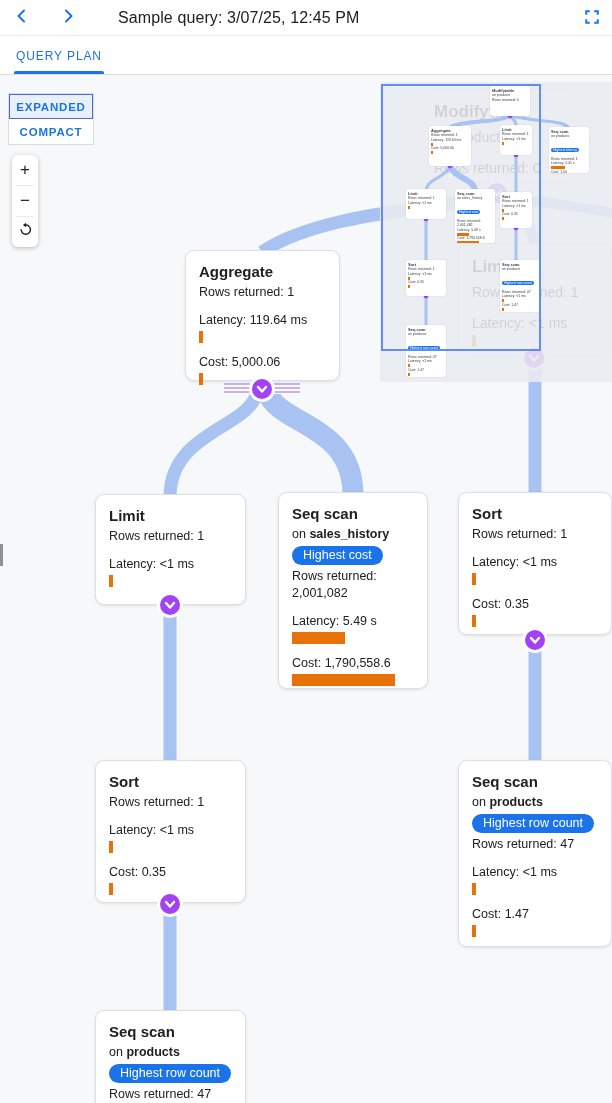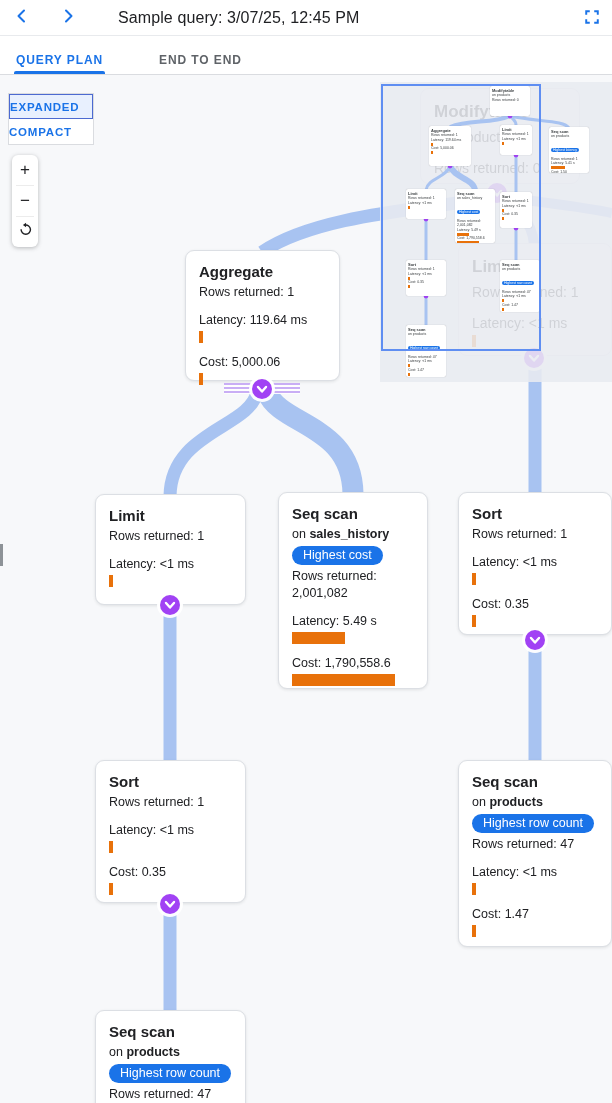--- a/index.html
+++ b/index.html
@@ -11,22 +11,22 @@
             border-bottom:1px solid #e8eaed; display:flex; align-items:center; z-index:20; }
   .nav-btn { width:32px; height:32px; display:flex; align-items:center; justify-content:center;
              cursor:pointer; margin-left:6px; }
   .title { font-size:16px; color:#202124; margin-left:34px; letter-spacing:.1px; }
   .fs-btn { position:absolute; right:10px; top:9px; width:20px; height:20px; display:flex;
             align-items:center; justify-content:center; cursor:pointer; }
 
   
   .tabbar { position:absolute; left:0; top:37px; width:612px; height:38px; background:#fff;
             border-bottom:1px solid #dadce0; display:flex; z-index:20; }
-  .tab { position:relative; height:100%; display:flex; align-items:flex-start; padding:16px 16px;
-         font-size:12px; font-weight:bold; letter-spacing:.9px; color:#5f6368; cursor:pointer; }
+  .tab { position:relative; height:100%; display:flex; align-items:center; padding:0 16px;
+         font-size:12px; font-weight:normal; letter-spacing:.9px; color:#5f6368; cursor:pointer; }
   .tab.active { color:#1a73e8; }
   .tab.active .underline { position:absolute; left:14px; right:14px; bottom:0; height:3px;
          background:#1a73e8; border-radius:2px 2px 0 0; }
 
   
   .canvas { position:absolute; left:0; top:75px; width:612px; height:1028px; background:#f7f8fa; overflow:hidden; }
   .edges { position:absolute; left:0; top:0; z-index:1; pointer-events:none; }
 
   
   .card { position:absolute; background:#fff; border:1px solid #dcdfe4; border-radius:9px;
@@ -49,21 +49,21 @@
   .chev { position:absolute; width:20px; height:20px; border-radius:50%; background:#a142f4;
           box-shadow:0 0 0 3px rgba(255,255,255,.95); z-index:4; cursor:pointer;
           display:flex; align-items:center; justify-content:center; }
   .chev.dim { z-index:1; }
   .stripes { position:absolute; width:27px; height:11px; z-index:4;
              background:repeating-linear-gradient(180deg,#c9aef5 0 2px, rgba(255,255,255,.92) 2px 4.2px); }
 
   
   .segmented { position:absolute; left:8px; top:18px; width:86px; border:1px solid #dadce0;
                background:#fff; z-index:7; }
-  .seg-btn { height:25px; display:flex; align-items:center; 
+  .seg-btn { height:25px; display:flex; align-items:center; justify-content:center;
              font-size:11.5px; font-weight:bold; letter-spacing:.8px; color:#1a73e8; cursor:pointer; }
   .seg-btn.sel { background:#e8f0fe; border:1px solid #4c6ad1; }
 
   
   .zoomer { position:absolute; left:12px; top:80px; width:26px; height:92px; background:#fff;
             border-radius:6px; box-shadow:0 1px 4px rgba(60,64,67,.35); z-index:7;
             display:flex; flex-direction:column; align-items:center; }
   .z-btn { width:26px; height:30px; display:flex; align-items:center; justify-content:center;
            font-size:17px; color:#202124; cursor:pointer; }
   .z-div { width:18px; height:1px; background:#ececec; }
@@ -110,23 +110,20 @@
           <path d="M2.5 6.5 V2.5 H6.5 M11.5 2.5 H15.5 V6.5 M15.5 11.5 V15.5 H11.5 M6.5 15.5 H2.5 V11.5" fill="none" stroke="#1a73e8" stroke-width="2.2"></path>
         </svg>
     </span>
   </div>
 </div>
 
 <div class="tabbar">
   <div class="tab active">
     <span>QUERY PLAN</span>
     <div class="underline"></div>
-  </div>
-  <div class="tab" style="margin-left:24px">
-    <span>END TO END</span>
   </div>
 </div>
 
 <div class="canvas">
 
   <svg class="edges" width="612" height="1028">
     <g fill="none" stroke="#a8c3f1">
       <path d="M 497 121 C 450 133, 322 136, 262 177" stroke-width="13"></path>
       <path d="M 497 121 C 516 132, 532 145, 534 169" stroke-width="10"></path>
       <path d="M 497 121 C 545 128, 585 132, 612 138" stroke-width="10"></path>

